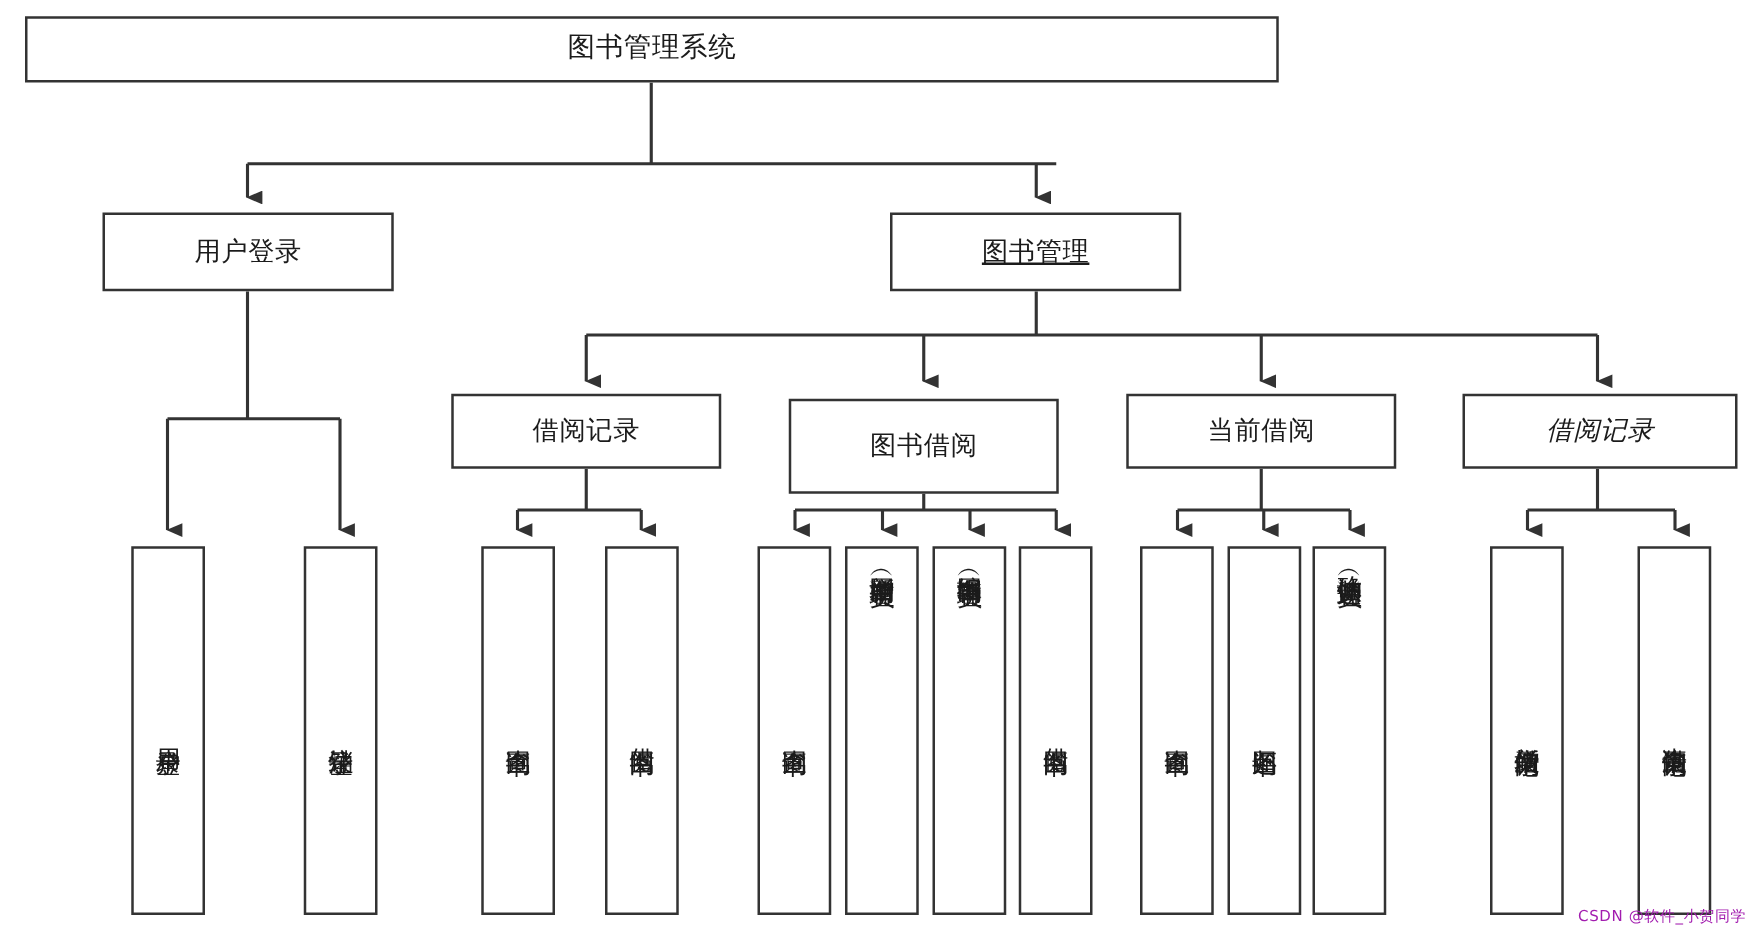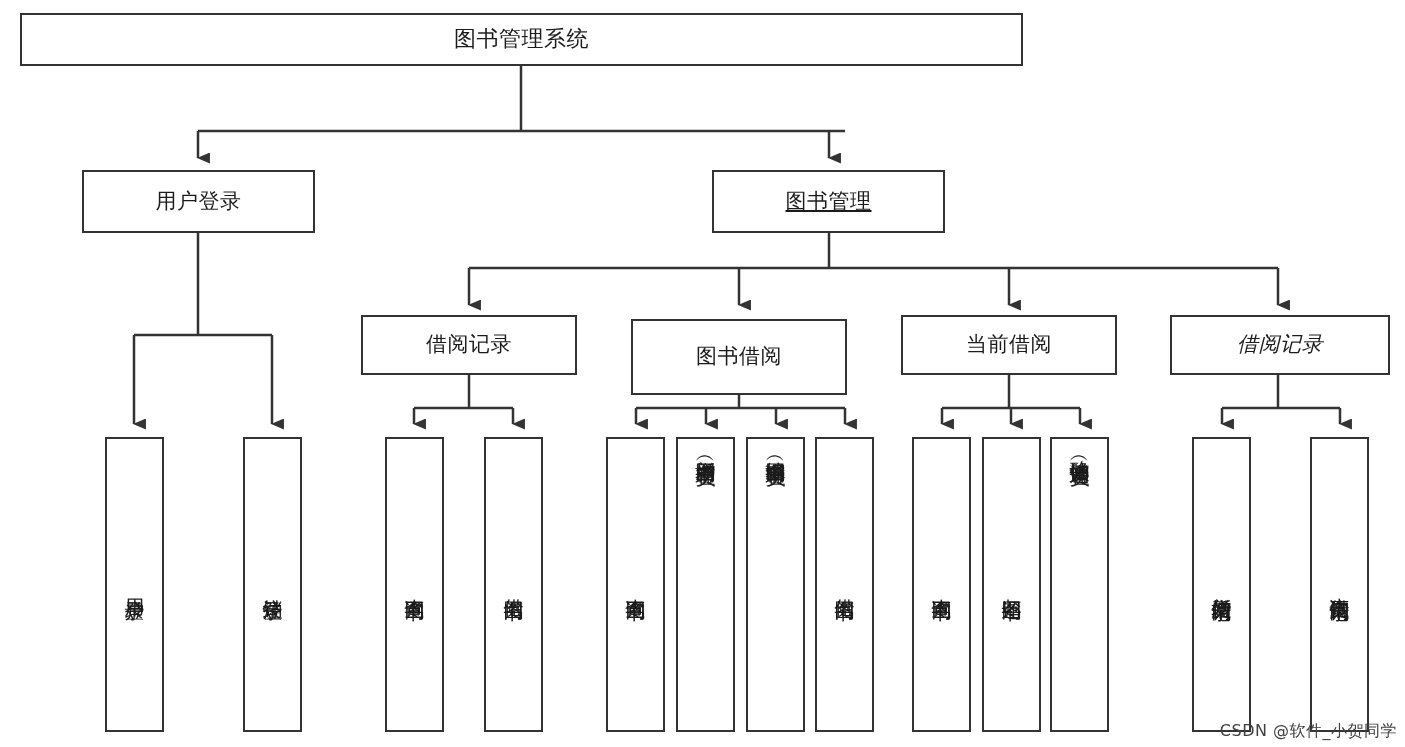--- a/index.html
+++ b/index.html
@@ -66,22 +66,22 @@
   }
   
   .node.vert.centred {
     align-items: center;
     padding-top: 0;
   }
   #watermark {
     position: absolute;
     right: 8px;
     bottom: 5px;
-    font-size: 16px;
-    color: #404040;
+    font-size: 12px;
+    color: #a21caf;
     white-space: nowrap;
     letter-spacing: 0.5px;
   }
 </style>
 </head>
 <body>
 
 <div id="diagram-root">
 
   <svg id="connector-layer" viewBox="0 0 1405 747" width="1405" height="747" xmlns="http://www.w3.org/2000/svg">

